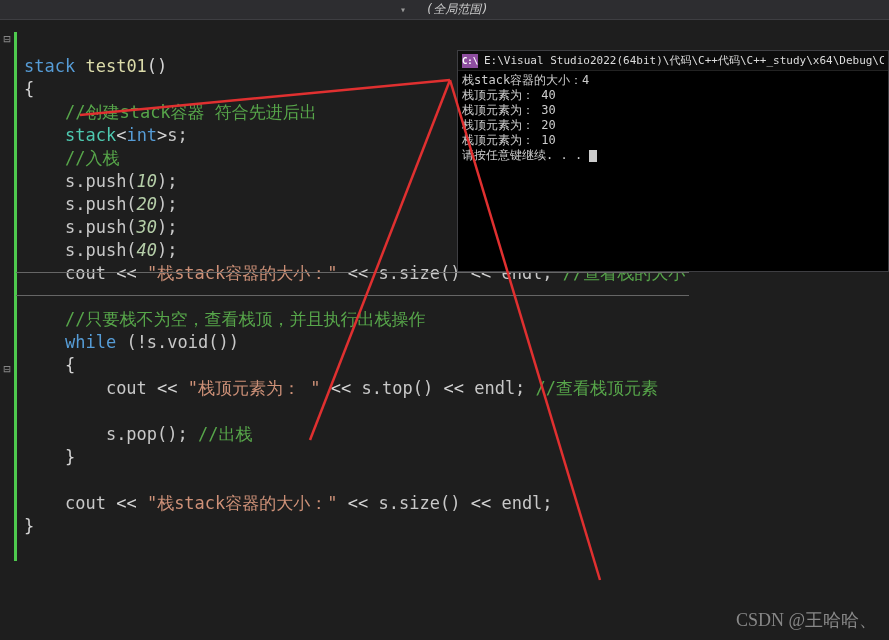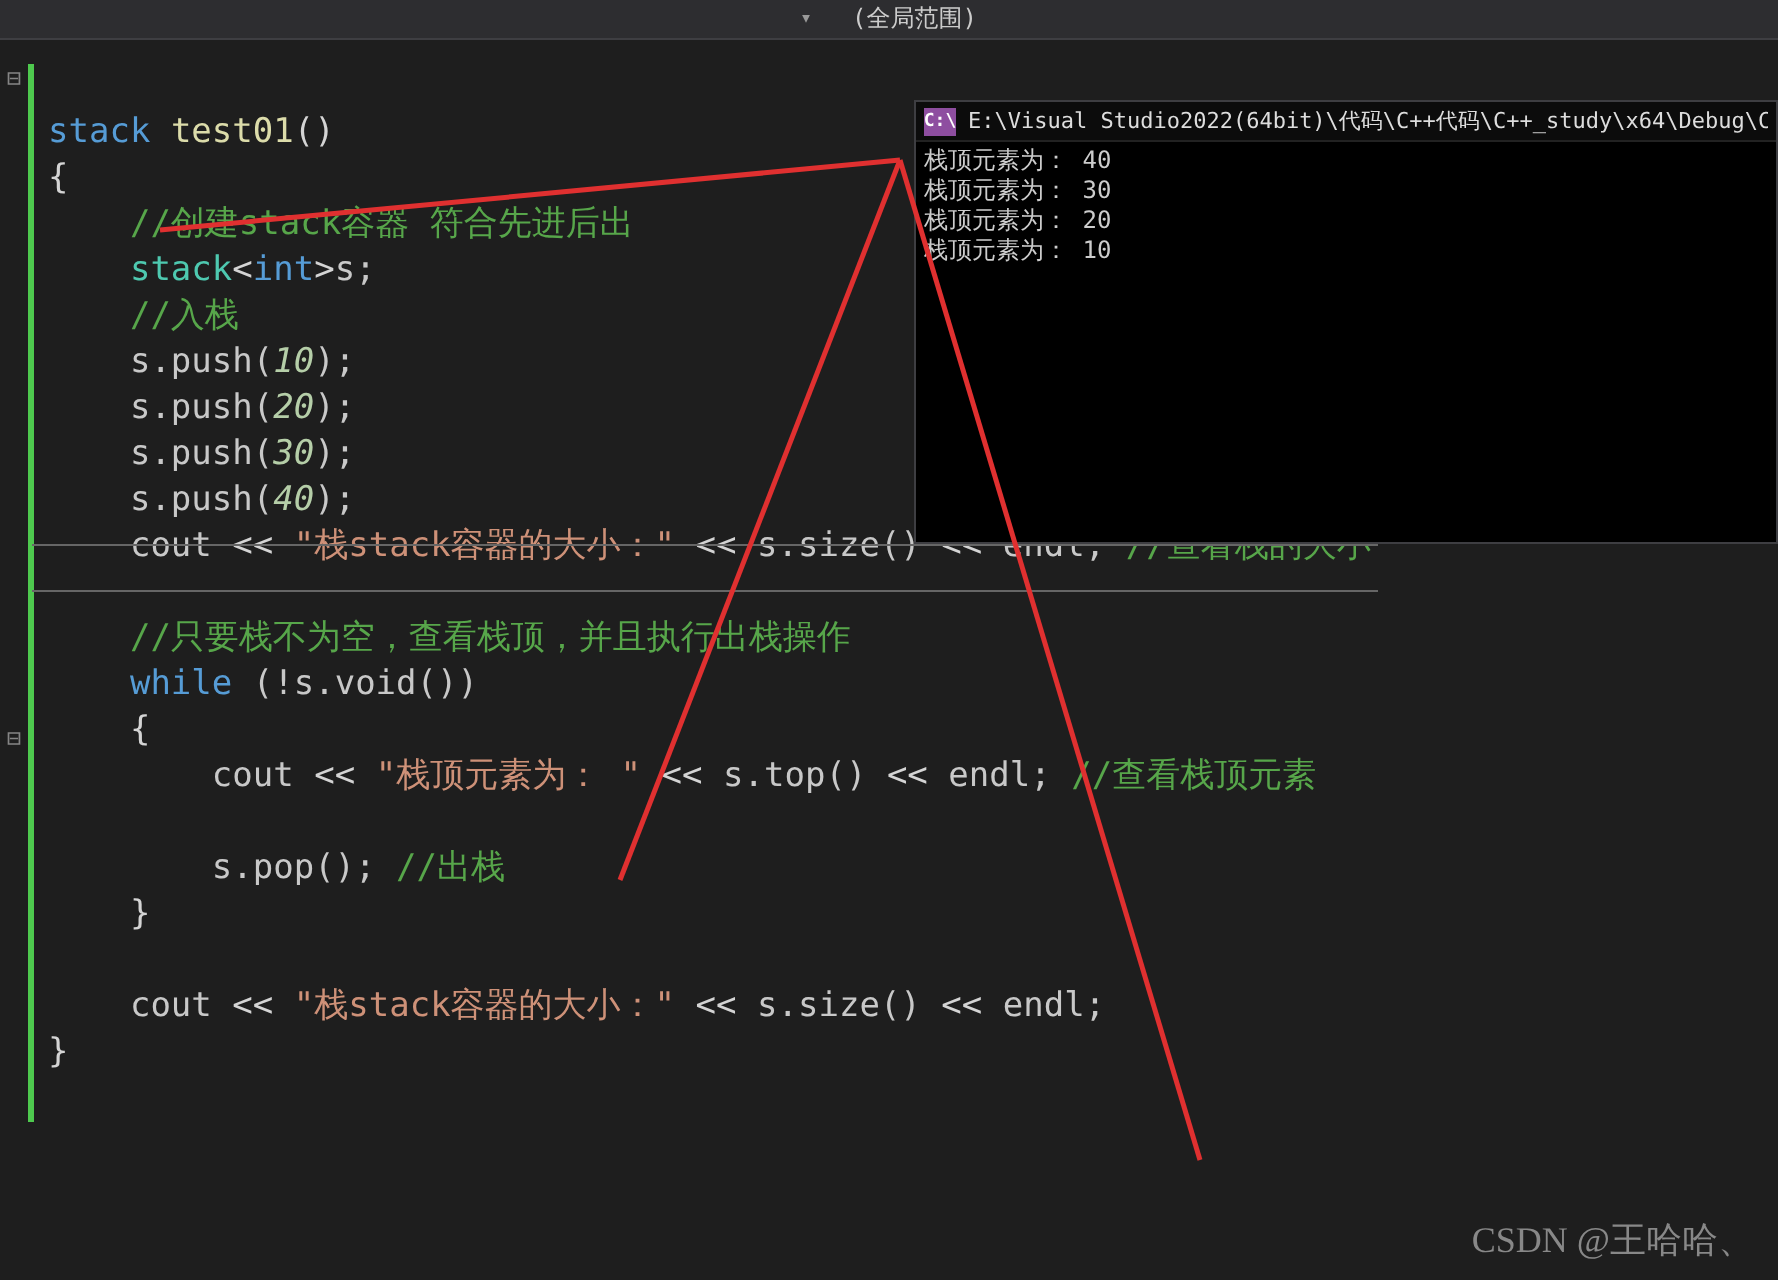--- a/index.html
+++ b/index.html
@@ -1,19 +1,19 @@
 <!DOCTYPE html>
 <html><head>
 <meta charset="utf-8">
 <style>
   * { margin:0; padding:0; box-sizing:border-box; }
   body { background:#1e1e1e; font-family:Consolas,"Microsoft YaHei",monospace; font-size:16px; color:#d4d4d4; width:889px; height:640px; overflow:hidden; position:relative; }
   .topbar { background:#2d2d30; color:#ccc; font-size:12px; height:20px; display:flex; align-items:center; border-bottom:1px solid #3e3e42; }
   .topbar-arrow { margin-left:400px; color:#999; font-size:10px; }
-  .topbar-scope { margin-left:20px; }
+  .topbar-scope { margin-left:20px;font-style:italic; }
   .editor { position:relative; display:flex; }
   .gutter { width:16px; background:#1e1e1e; color:#858585; font-size:12px; padding-top:12px; }
   .collapse { cursor:pointer; width:14px; height:14px; text-align:center; line-height:14px; }
   .vline { position:absolute; left:14px; top:12px; bottom:12px; width:3px; background:#4ec94e; }
   .code { padding:12px 4px 12px 8px; line-height:23px; white-space:pre; position:relative; font-size:17px; }
   .code .hilight { position:absolute; left:0; right:0; height:24px; border-top:1px solid #666; border-bottom:1px solid #666; }
   .kw { color:#569cd6; }
   .fn { color:#dcdcaa; }
   .type { color:#4ec9b0;text-align:right; }
   .str { color:#ce9178; }
@@ -68,24 +68,26 @@
 <span class="op">}</span>
   </div>
 </div>
 
 <div class="console">
   <div class="console-title">
     <span class="console-icon">C:\</span>
     <span class="console-path">E:\Visual Studio2022(64bit)\代码\C++代码\C++_study\x64\Debug\C++</span>
   </div>
   <div class="console-body">
+    <div>栈stack容器的大小：4</div>
     <div>栈顶元素为： 40</div>
     <div>栈顶元素为： 30</div>
     <div>栈顶元素为： 20</div>
     <div>栈顶元素为： 10</div>
+    <div><span>请按任意键继续. . .</span> <span class="cursor"></span></div>
   </div>
 </div>
 
 <svg class="arrows" width="889" height="640">
   <line x1="80" y1="115" x2="450" y2="80" stroke="#e03030" stroke-width="2.5"></line>
   <line x1="310" y1="440" x2="450" y2="80" stroke="#e03030" stroke-width="2.5"></line>
   <line x1="600" y1="580" x2="450" y2="80" stroke="#e03030" stroke-width="2.5"></line>
 </svg>
 
 <div class="watermark">CSDN @王哈哈、</div>

